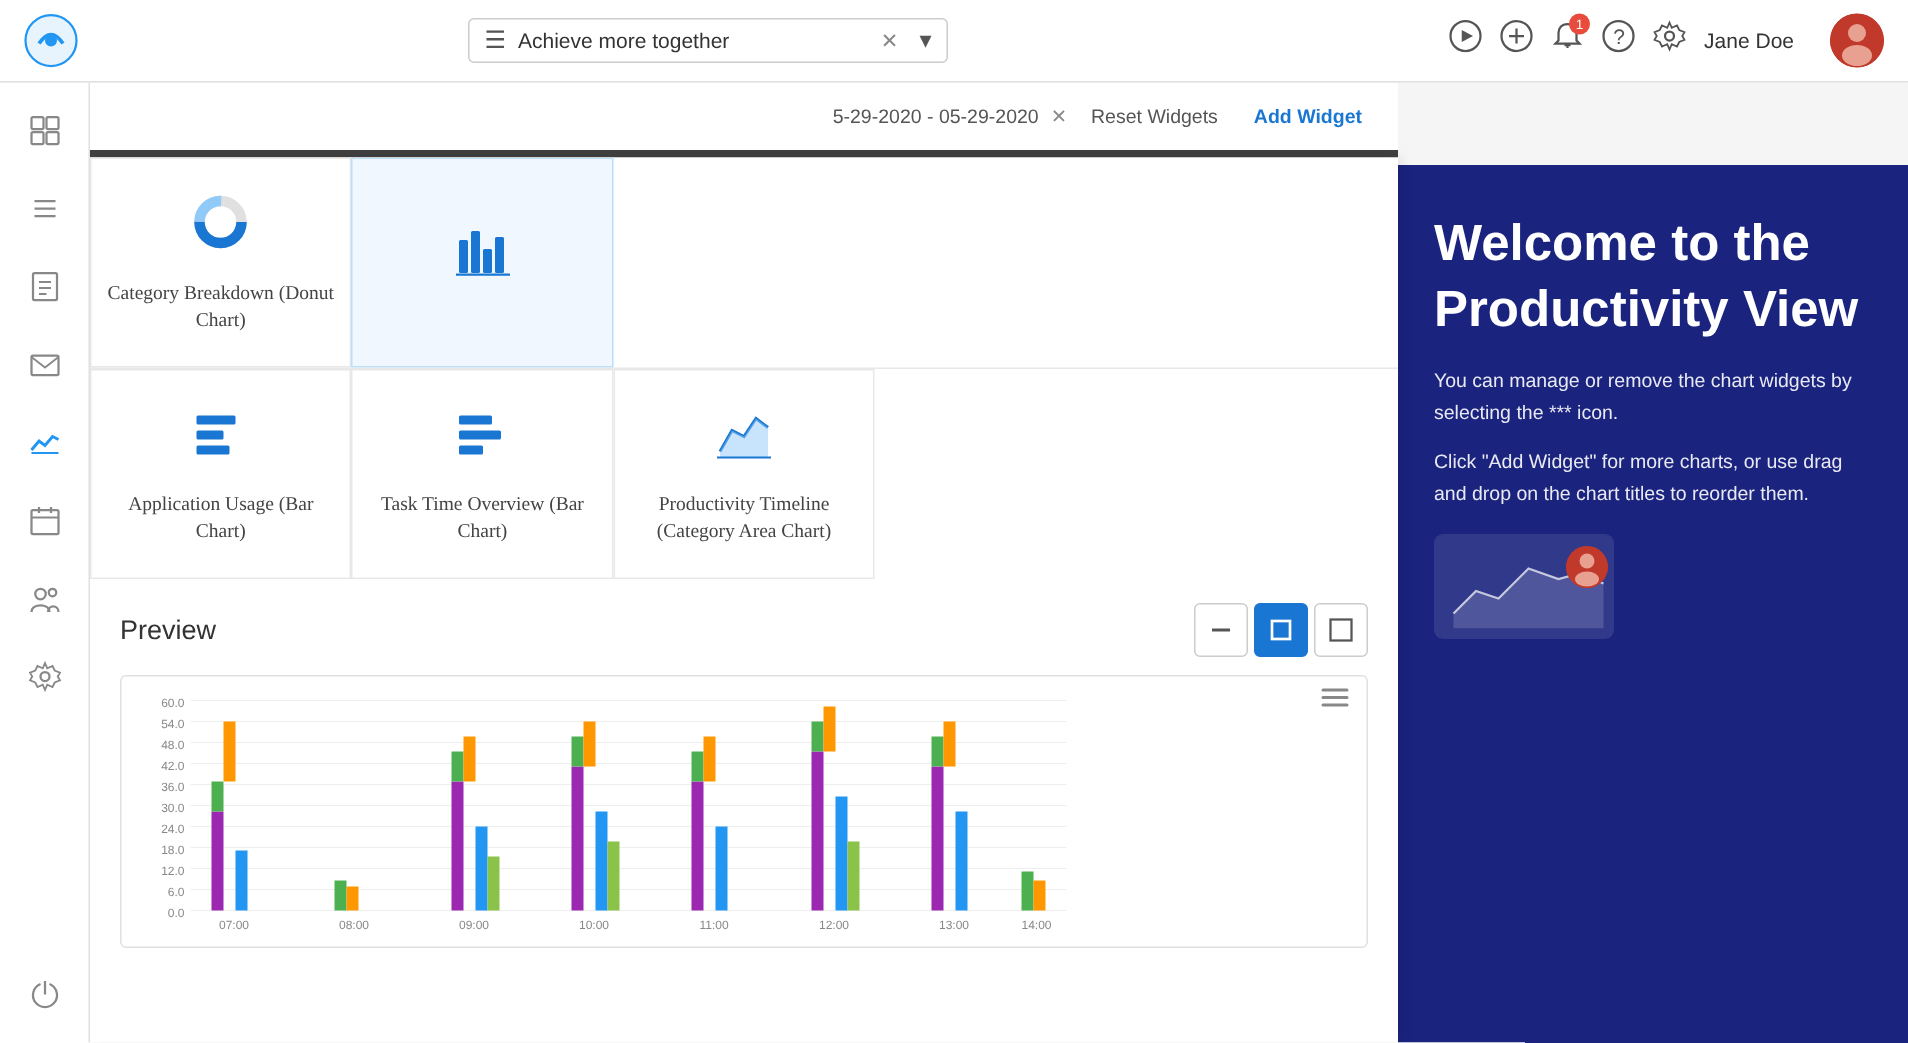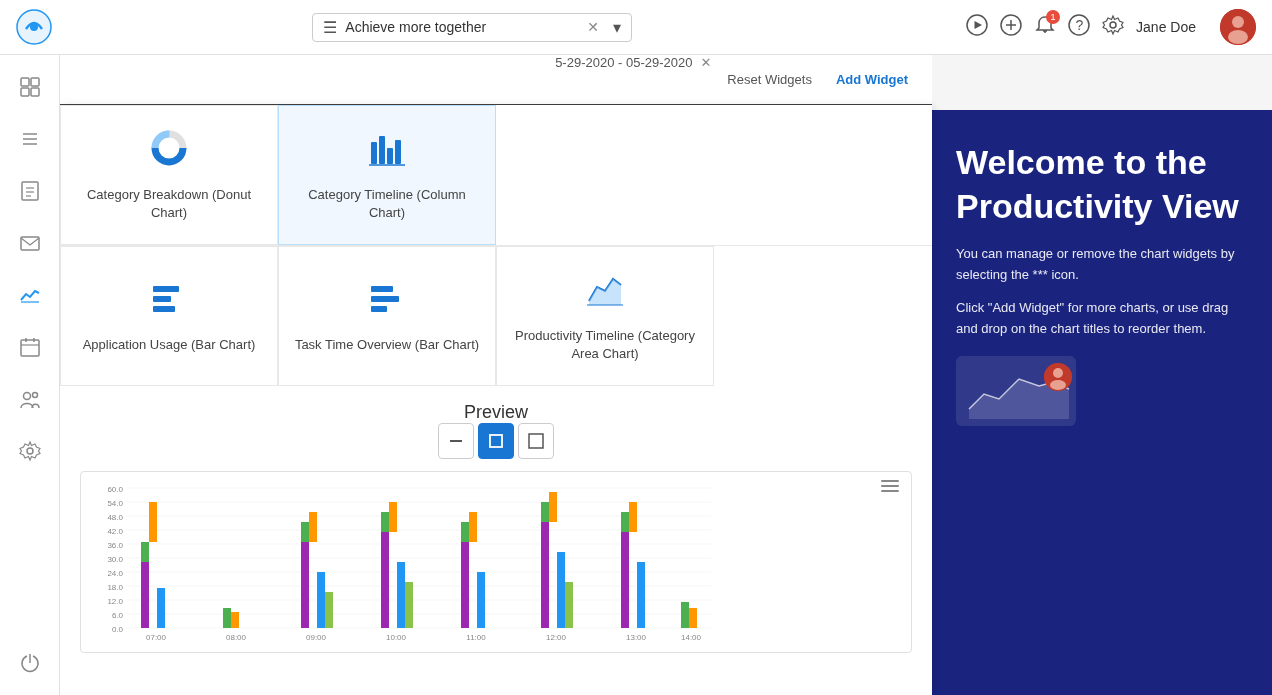--- a/index.html
+++ b/index.html
@@ -65,41 +65,40 @@
     }
 
     
     .widget-selector {
       position: absolute; top: 0; left: 0; right: 340px; bottom: 0;
       background: #fff; overflow-y: auto; z-index: 50;
       box-shadow: 2px 0 8px rgba(0,0,0,0.1);
     }
 
     .widget-grid {
-      display: grid; grid-template-columns: repeat(4, 1fr);
-      gap: 0; padding: 0;
+      display: grid; grid-template-columns: repeat(5, 1fr);
+      gap: 0; padding: 0; font-family: Liberation Serif, serif;
     }
     .widget-cell {
       border: 1px solid #e8e8e8; padding: 20px 10px;
       display: flex; flex-direction: column; align-items: center;
       justify-content: center; cursor: pointer; text-align: center;
       min-height: 140px; background: #fff;
     }
     .widget-cell.selected { background: #f0f7ff; border: 1px solid #bbdefb; }
     .widget-cell-icon { font-size: 32px; color: #1976D2; margin-bottom: 10px; }
     .widget-cell-label { font-size: 13px; color: #444; line-height: 1.4; }
 
     
     .preview-section {
       padding: 16px 20px;
     }
     .preview-header {
       display: flex; align-items: center; justify-content: space-between;
       margin-bottom: 12px;
-      flex-direction: column;
     }
     .preview-title { font-size: 18px; font-weight: 500; color: #333; }
     .size-controls { display: flex; gap: 4px; }
     .size-btn {
       width: 36px; height: 36px; border: 1px solid #ccc;
       background: #fff; cursor: pointer; border-radius: 4px;
       display: flex; align-items: center; justify-content: center;
       color: #555; font-size: 16px;
     }
     .size-btn.active { background: #1976D2; color: #fff; border-color: #1976D2; }
@@ -315,21 +314,21 @@
           <span>Utilities</span>
         </span>
         <span style="display:inline-flex;align-items:center;gap:4px;font-size:11px;color:#555;">
           <span style="width:12px;height:12px;background:#FF9800;display:inline-block;"></span>
           <span>Br...</span>
         </span>
       </div>
     </div>
   </div>
 
-  <div style="position:absolute;top:0;right:340px;left:0;height:50px;display:flex;padding:0 16px;background:#fff;border-bottom:1px solid #404040;justify-content:flex-end;gap:8px;">
+  <div style="position:absolute;top:0;right:340px;left:0;height:50px;display:flex;align-items:center;padding:0 16px;background:#fff;border-bottom:5px solid #404040;justify-content:flex-end;gap:8px;">
     <span style="font-size:13px;color:#555;">5-29-2020 - 05-29-2020</span>
     <span style="color:#888;cursor:pointer;font-size:13px;">✕</span>
     <button style="background:transparent;border:none;color:#555;font-size:13px;cursor:pointer;padding:5px 8px;">Reset Widgets</button>
     <button style="background:transparent;border:none;color:#1976D2;font-size:13px;font-weight:700;cursor:pointer;padding:5px 8px;">Add Widget</button>
   </div>
 
   <div class="widget-selector" style="top:50px;">
 
     <div class="widget-grid">
 
@@ -349,21 +348,20 @@
       <div class="widget-cell selected">
         <div class="widget-cell-icon">
           <svg width="40" height="40" viewBox="0 0 40 40">
             <rect x="4" y="14" width="6" height="22" fill="#1976D2" rx="1"></rect>
             <rect x="12" y="8" width="6" height="28" fill="#1976D2" rx="1"></rect>
             <rect x="20" y="20" width="6" height="16" fill="#1976D2" rx="1"></rect>
             <rect x="28" y="12" width="6" height="24" fill="#1976D2" rx="1"></rect>
             <line x1="2" y1="37" x2="38" y2="37" stroke="#1976D2" stroke-width="1.5"></line>
           </svg>
         </div>
-        <div class="widget-cell-label">Category Timeline (Column Chart)</div>
       </div>
 
       <div class="widget-grid-divider"></div>
 
       <div class="widget-cell">
         <div class="widget-cell-icon">
           <svg width="40" height="40" viewBox="0 0 40 40">
             <rect x="4" y="8" width="26" height="6" fill="#1976D2" rx="1"></rect>
             <rect x="4" y="18" width="18" height="6" fill="#1976D2" rx="1"></rect>
             <rect x="4" y="28" width="22" height="6" fill="#1976D2" rx="1"></rect>

